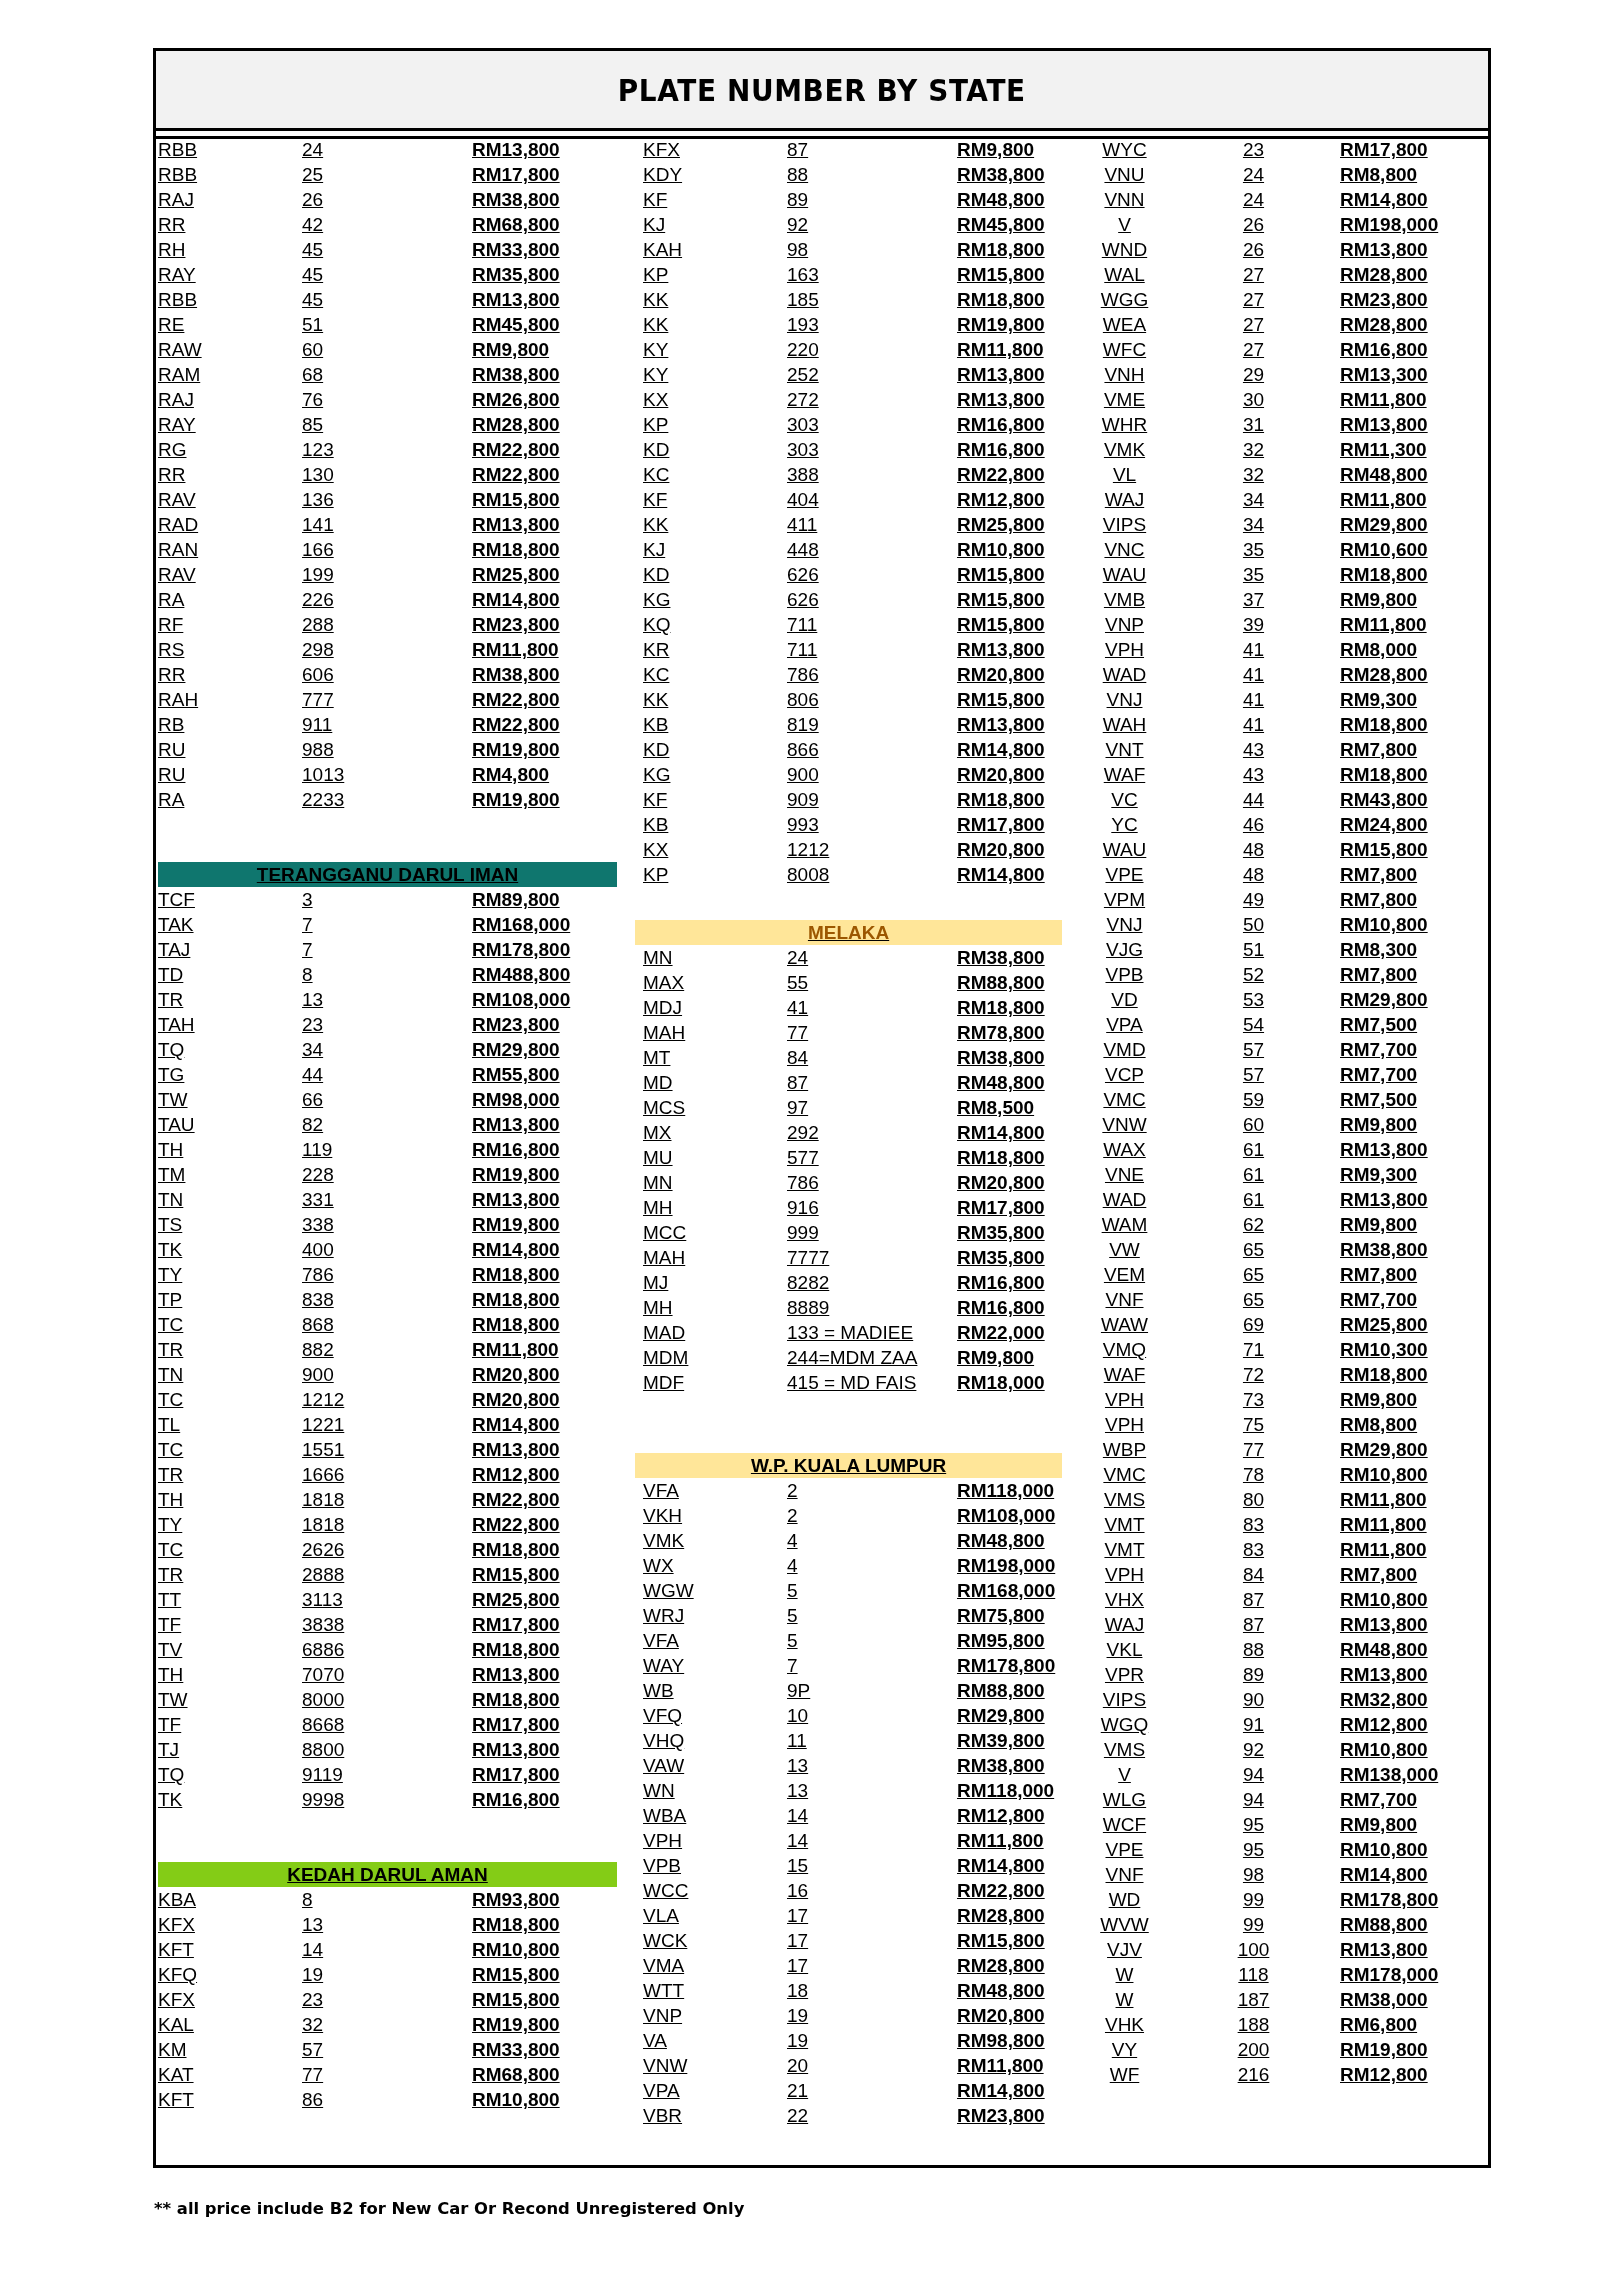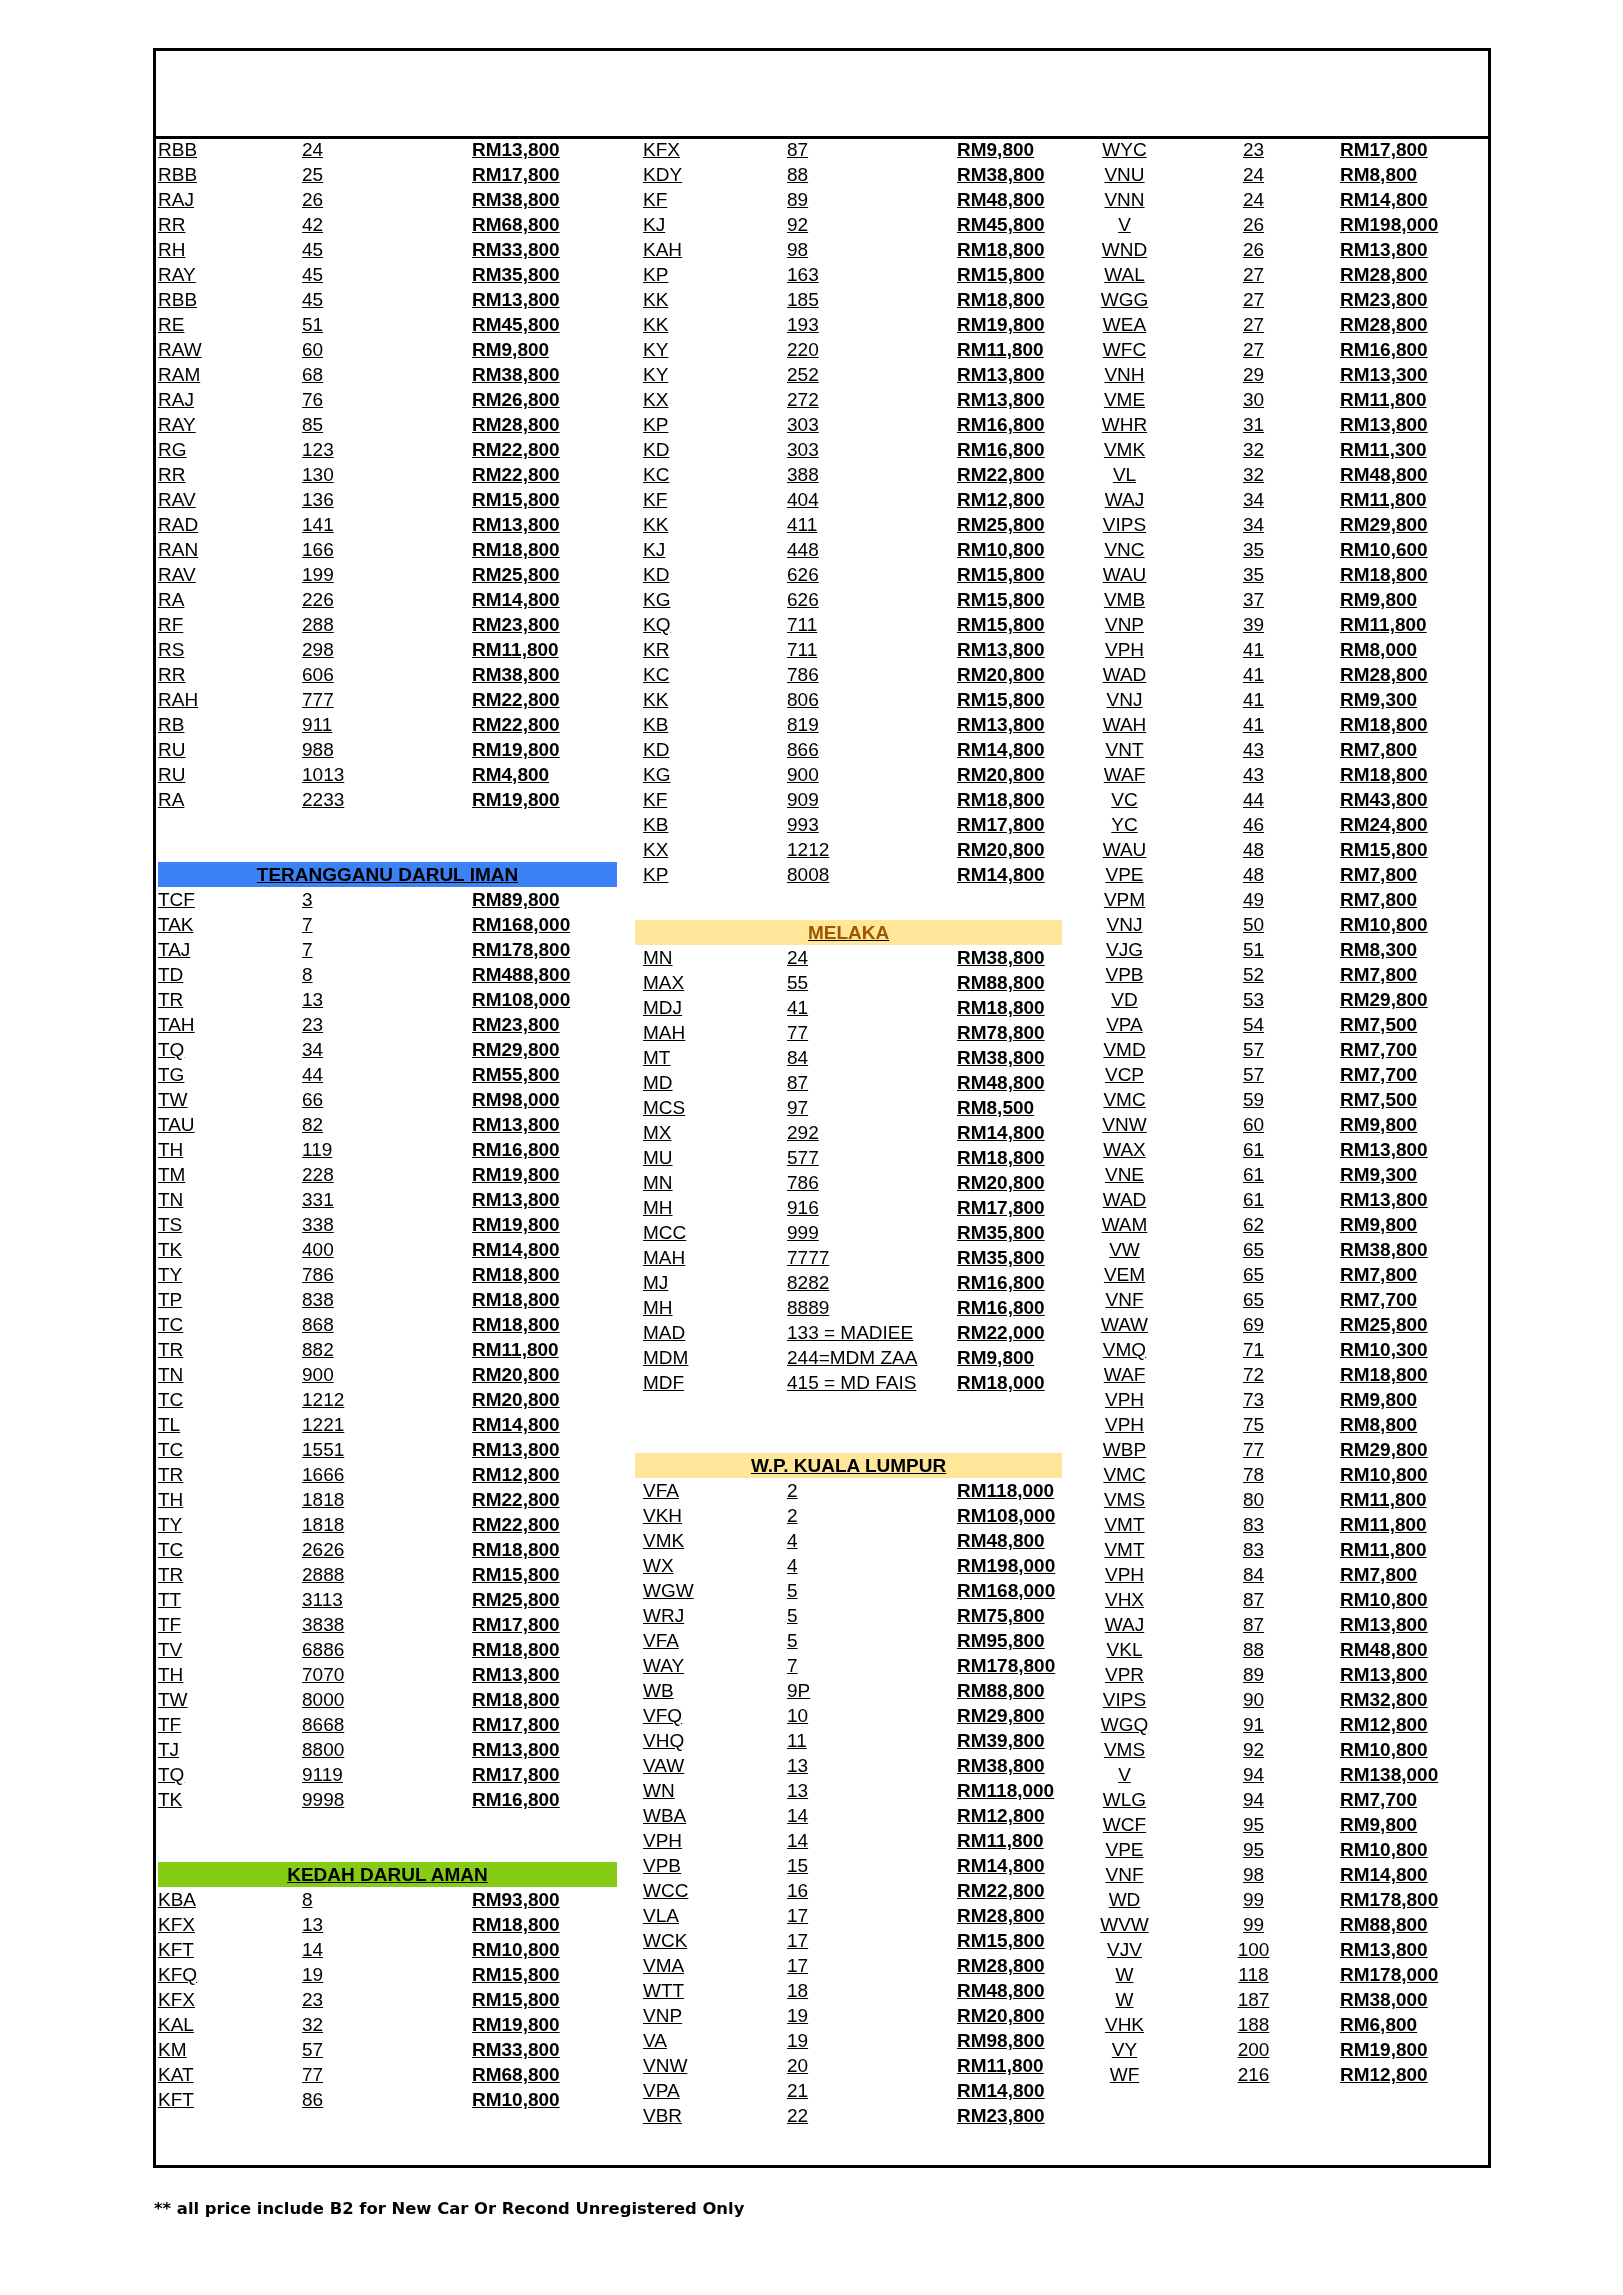--- a/index.html
+++ b/index.html
@@ -11,30 +11,33 @@
   .col{position:absolute;top:86px;text-decoration:underline;}
   .row{height:25px;display:flex;align-items:center;font-size:19px;line-height:25px;white-space:nowrap;}
   .row span{display:inline-block;}
   .row .prefix{width:144px;}
   .row .num{width:170px;}
   .row .price{font-weight:bold;}
   .c3 .row .prefix{width:85px;}
   .c3 .row .num{width:173px;}
   .blank{height:25px;}
   .header{height:25px;display:flex;align-items:center;justify-content:center;font-weight:bold;font-size:19px;margin-left:0;}
-  .h-grey{background:#3b82f6;}
+  .h-grey{background:#0f766e;}
   .h-blue{background:#84cc16;}
   .h-yellow{background:#ffe699;margin-top:8px;}
   .h-melaka{color:#9c5700;}
   .footer{position:absolute;left:154px;top:2199px;font-size:16.4px;font-weight:bold;font-family:"DejaVu Sans",sans-serif;}
 </style>
 </head>
 <body>
 
 <div class="frame">
+  <div class="title-bar">
+    <h1>PLATE NUMBER BY STATE</h1>
+  </div>
   <div class="title-gap"></div>
   <div class="col c1" id="col-0" style="left:2px;width:459px;">
       <div class="row">
         <span class="prefix">RBB</span>
         <span class="num">24</span>
         <span class="price">RM13,800</span>
       </div>
       <div class="row">
         <span class="prefix">RBB</span>
         <span class="num">25</span>

